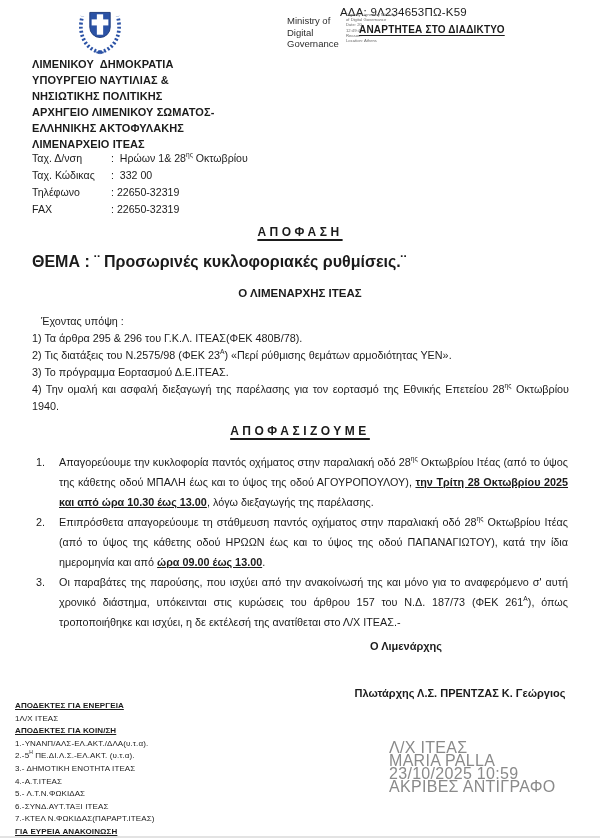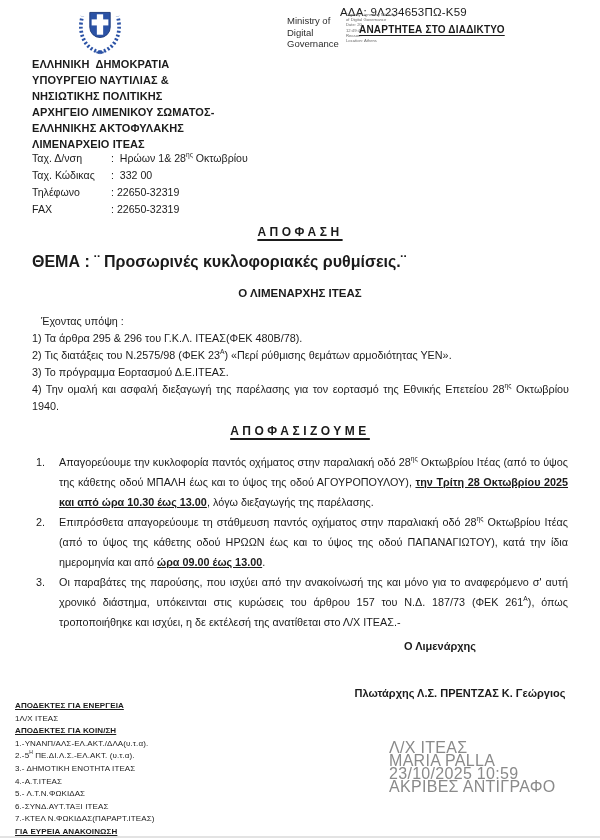--- a/index.html
+++ b/index.html
@@ -49,21 +49,21 @@
   .h-decide span{text-decoration:underline;text-underline-offset:3px;text-decoration-thickness:1.5px;}
 
   
   .decisions{left:36px;top:452px;width:532px;font-size:10.8px;line-height:20px;}
   .ditem{display:flex;}
   .dnum{width:23px;flex:none;}
   .dtext{flex:1;text-align:justify;}
   .hl{font-weight:bold;text-decoration:underline;}
 
   
-  .sig-title{left:370px;top:640px;width:140px;text-align:center;font-size:11px;font-weight:bold;}
+  .sig-title{left:370px;top:640px;width:140px;text-align:left;font-size:11px;font-weight:bold;}
   .sig-name{left:352px;top:687px;width:216px;text-align:center;font-size:11px;font-weight:bold;}
 
   
   .dist{left:15px;top:700px;font-size:8px;line-height:12.6px;letter-spacing:.1px;}
   .dist .hd{font-weight:bold;text-decoration:underline;text-underline-offset:1px;}
 
   
   .stamp{left:389px;top:741px;font-size:16px;line-height:13px;color:#8a8a8a;letter-spacing:.3px;}
 
   .bottom-line{left:0;top:836px;width:600px;height:2px;background:#e3e3e3;}
@@ -99,21 +99,21 @@
     <div>of Digital Governance</div>
     <div>Date: 20</div>
     <div>12:49:4</div>
     <div>Reason:</div>
     <div>Location: Athens</div>
   </div>
 
   <div class="abs anartitea">ΑΝΑΡΤΗΤΕΑ ΣΤΟ ΔΙΑΔΙΚΤΥΟ</div>
 
   <div class="abs org">
-    <div class="pre">ΕΛΛΗΝΙΚΗ  ΔΗΜΟΚΡΑΤΙΑ</div>
+    <div class="pre">ΛΙΜΕΝΙΚΟΥ  ΔΗΜΟΚΡΑΤΙΑ</div>
     <div>ΥΠΟΥΡΓΕΙΟ ΝΑΥΤΙΛΙΑΣ &amp;</div>
     <div>ΝΗΣΙΩΤΙΚΗΣ ΠΟΛΙΤΙΚΗΣ</div>
     <div>ΑΡΧΗΓΕΙΟ ΛΙΜΕΝΙΚΟΥ ΣΩΜΑΤΟΣ-</div>
     <div>ΕΛΛΗΝΙΚΗΣ ΑΚΤΟΦΥΛΑΚΗΣ</div>
     <div>ΛΙΜΕΝΑΡΧΕΙΟ ΙΤΕΑΣ</div>
   </div>
 
   <div class="abs contact">
     <div class="row">
       <span class="lab">Ταχ. Δ/νση</span>

